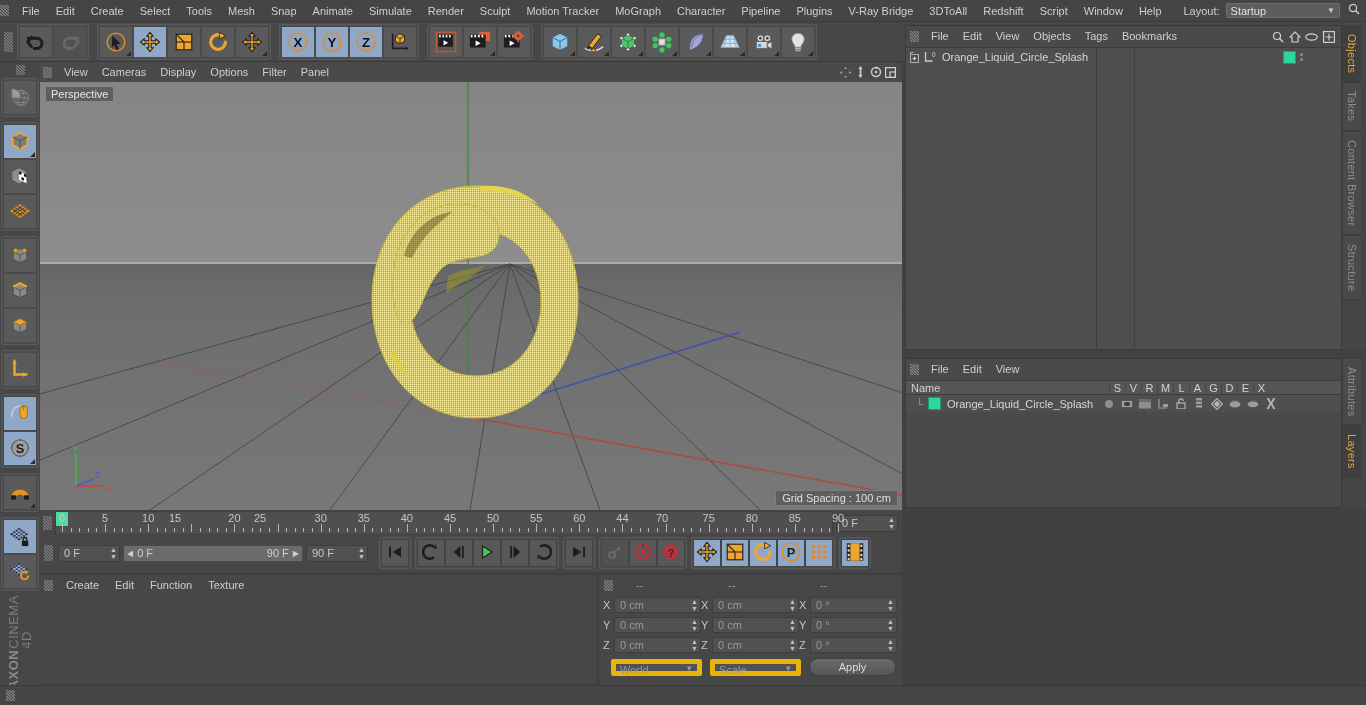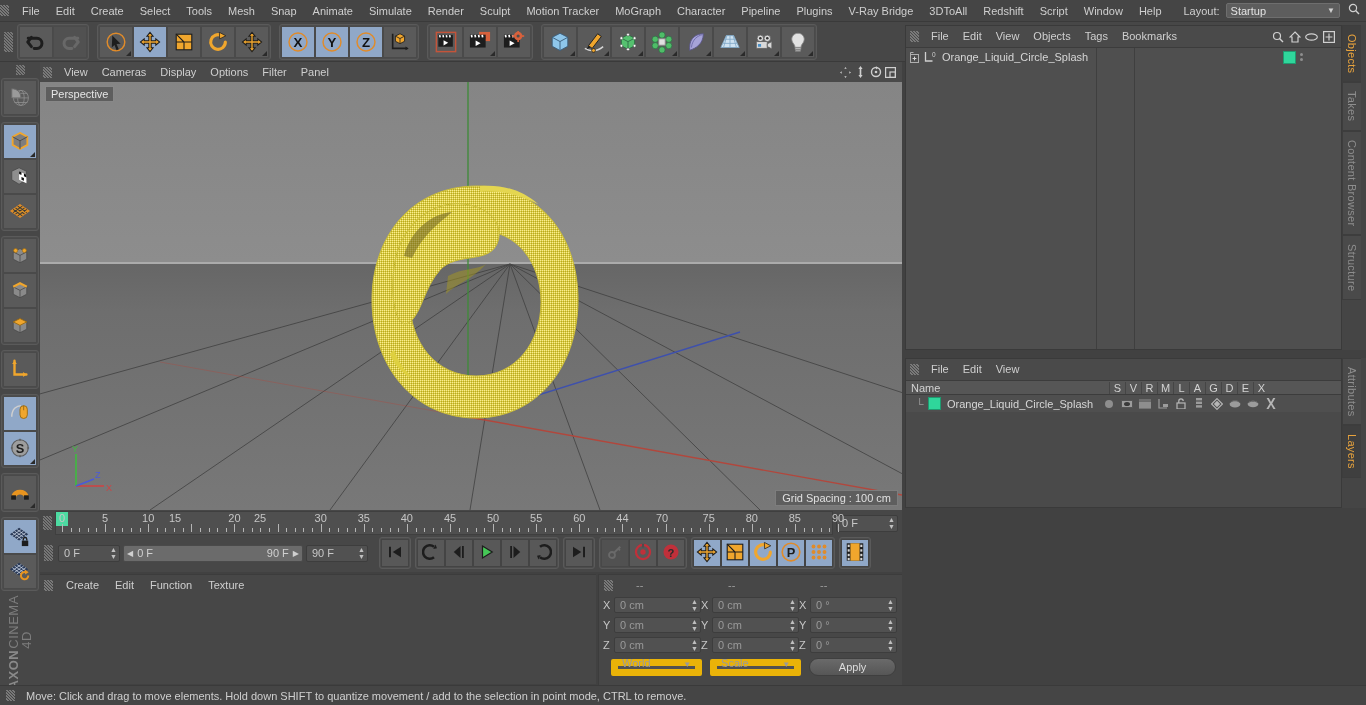--- a/index.html
+++ b/index.html
@@ -164,22 +164,22 @@
   #coords { position: absolute; top: 574px; left: 598px; width: 304px; height: 111px;
      background: #474747; border-top: 1px solid #3c3c3c; border-left: 1px solid #3c3c3c; }
   #coords-head { height: 20px; display: flex; align-items: center; padding-left: 5px; gap: 0; }
   #coords-head .ch { width: 92px; text-align: left; color: #9e9e9e; padding-left: 18px; }
   .coord-row { display: flex; align-items: center; height: 20px; padding: 0 4px; gap: 0; }
   .coord-cell { display: flex; align-items: center; width: 98px; }
   .coord-cell .ax { width: 11px; font-size: 11px; color: #c6c6c6; }
   .coord-cell .numfield { flex: 1; height: 16px; color: #9a9a9a; }
   #coords-bottom { display: flex; align-items: center; height: 22px; padding: 2px 6px 0 12px; gap: 8px; }
   .drop {
-    width: 92px; height: 17px; background: #515151; border: 7px solid #eab308; border-radius: 2px;
-    display: flex; align-items: flex-end; padding: 0 4px; color: #9a9a9a; font-size: 11px;
+    width: 92px; height: 17px; background: #515151; border: 5px solid #eab308; border-radius: 2px;
+    display: flex; align-items: flex-start; padding: 0 4px; color: #9a9a9a; font-size: 11px;
   }
   .drop .caret { margin-left: auto; font-size: 8px; }
   #apply-btn {
     width: 88px; height: 18px; border-radius: 9px; background: linear-gradient(#6a6a6a,#565656);
     border: 1px solid #3f3f3f; display: flex; align-items: center; justify-content: center;
     color: #dcdcdc; font-size: 11px;
   }
 
   
   #objmgr { position: absolute; top: 25px; left: 905px; width: 437px; height: 325px; background: #4a4a4a;
@@ -1422,15 +1422,14 @@
       <div class="etab">Content Browser</div>
       <div class="etab">Structure</div>
     </div>
   <div class="edgetabs" id="edgetabs-bottom">
       <div class="etab">Attributes</div>
       <div class="etab act">Layers</div>
     </div>
 
   <div id="statusbar">
     <div class="grip"></div>
-    <div class="txt">Move: Click and drag to move elements. Hold down SHIFT to quantize movement / add to the selection in point mode, CTRL to remove.</div>
   </div>
 </div>
 
 </body></html>

